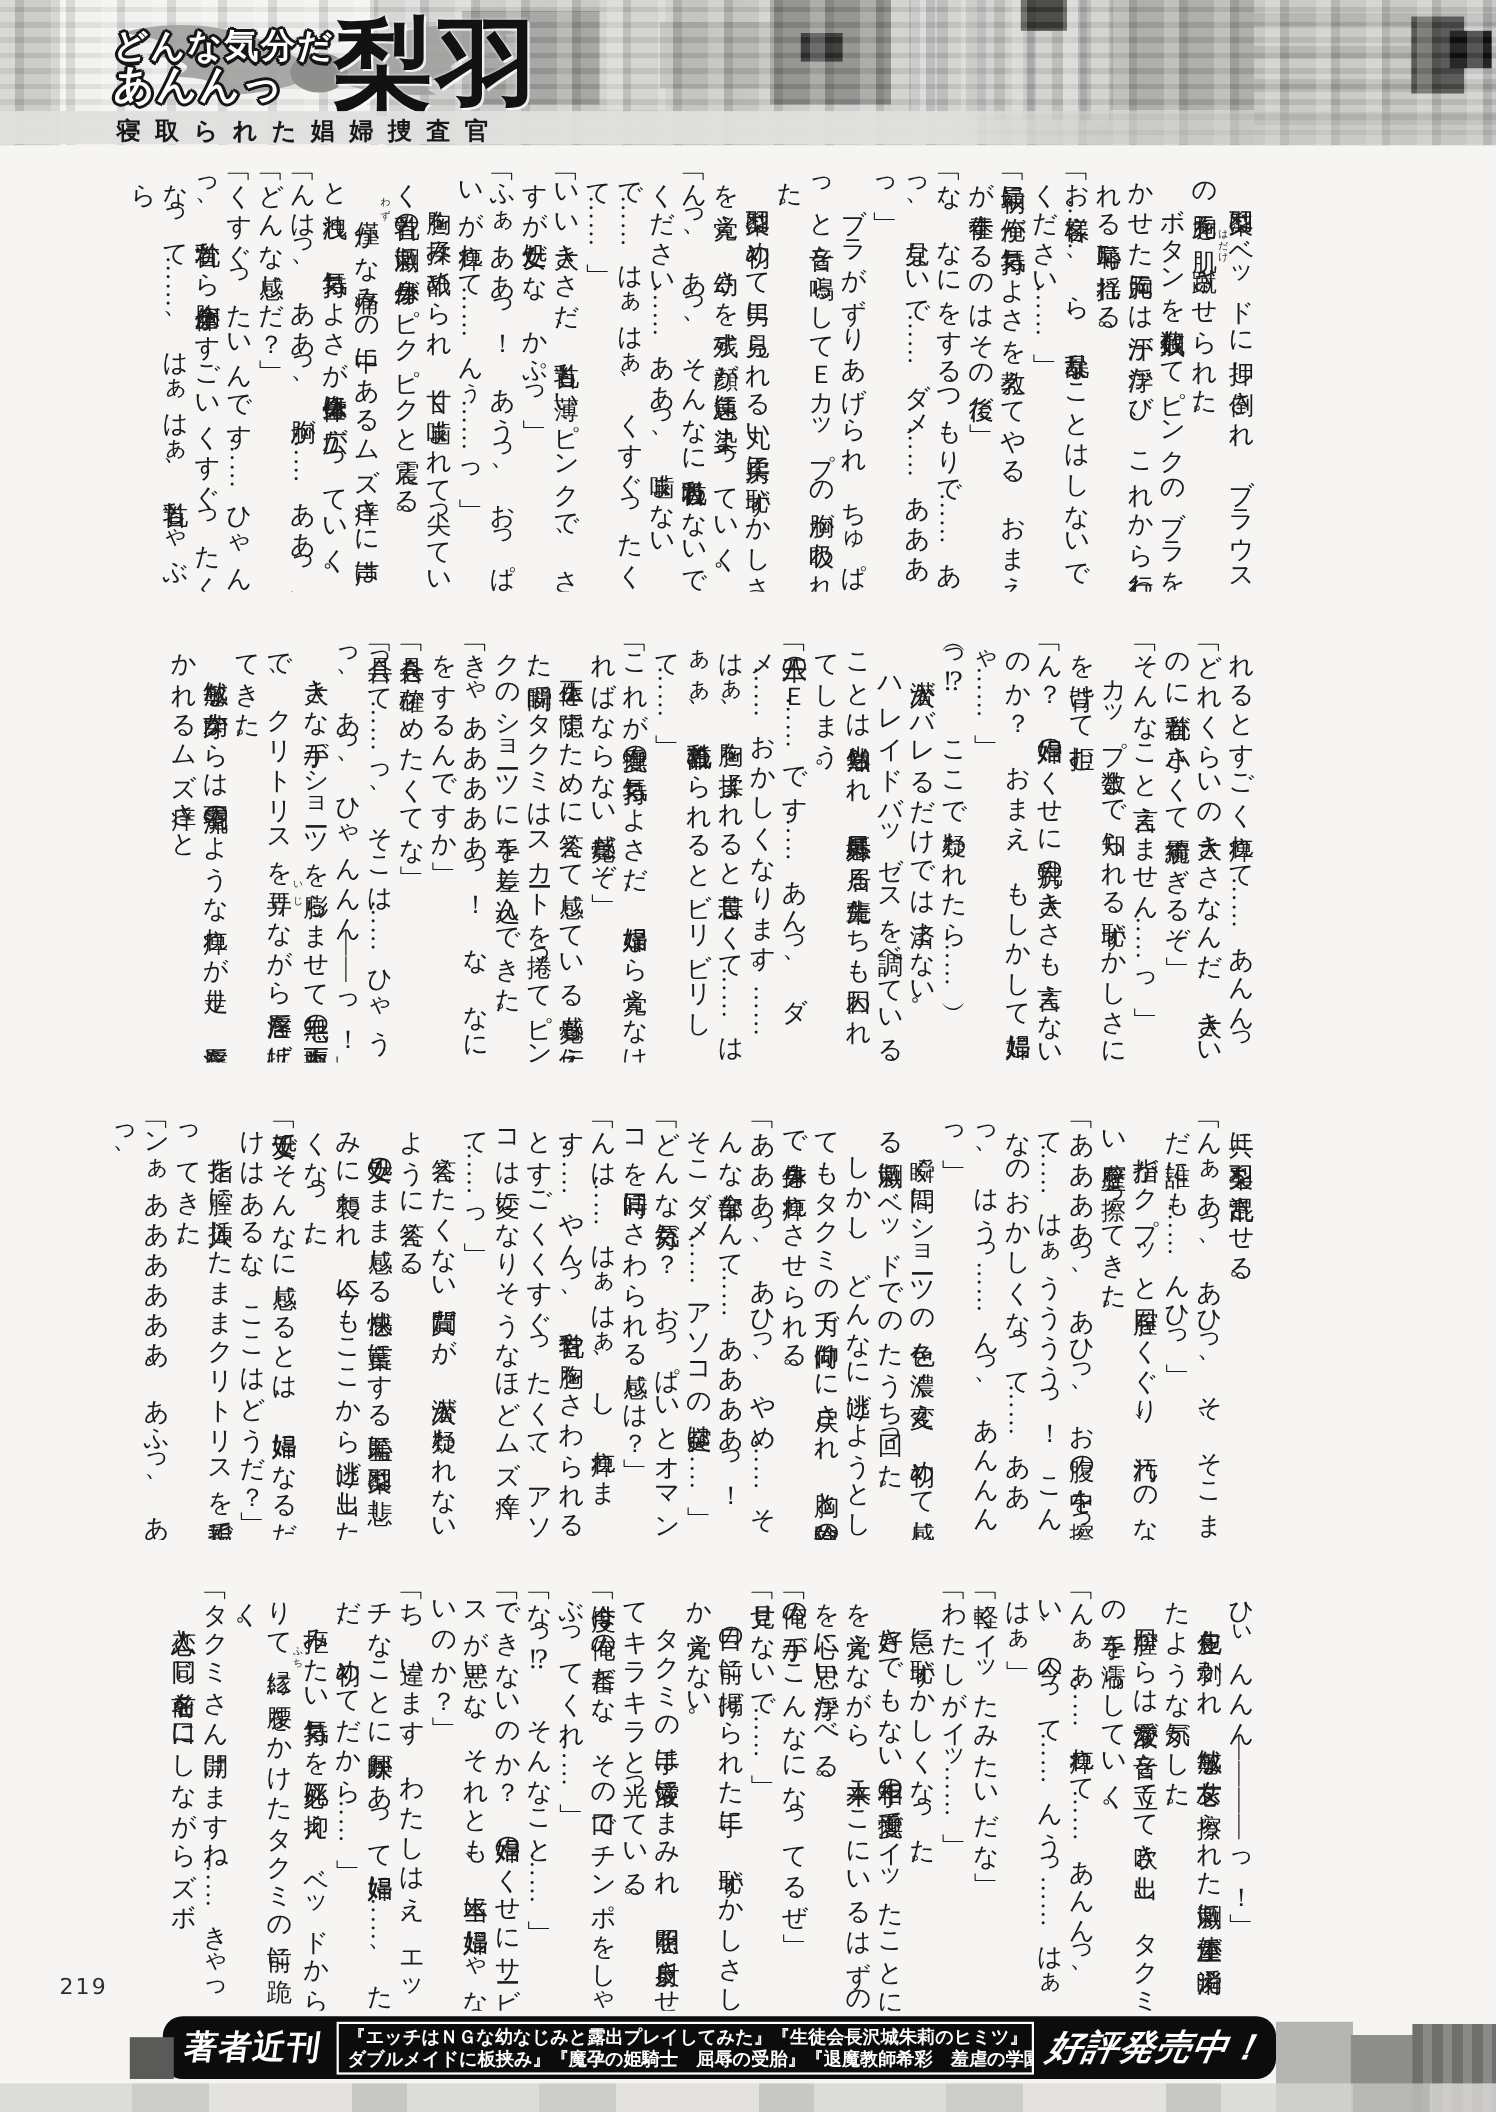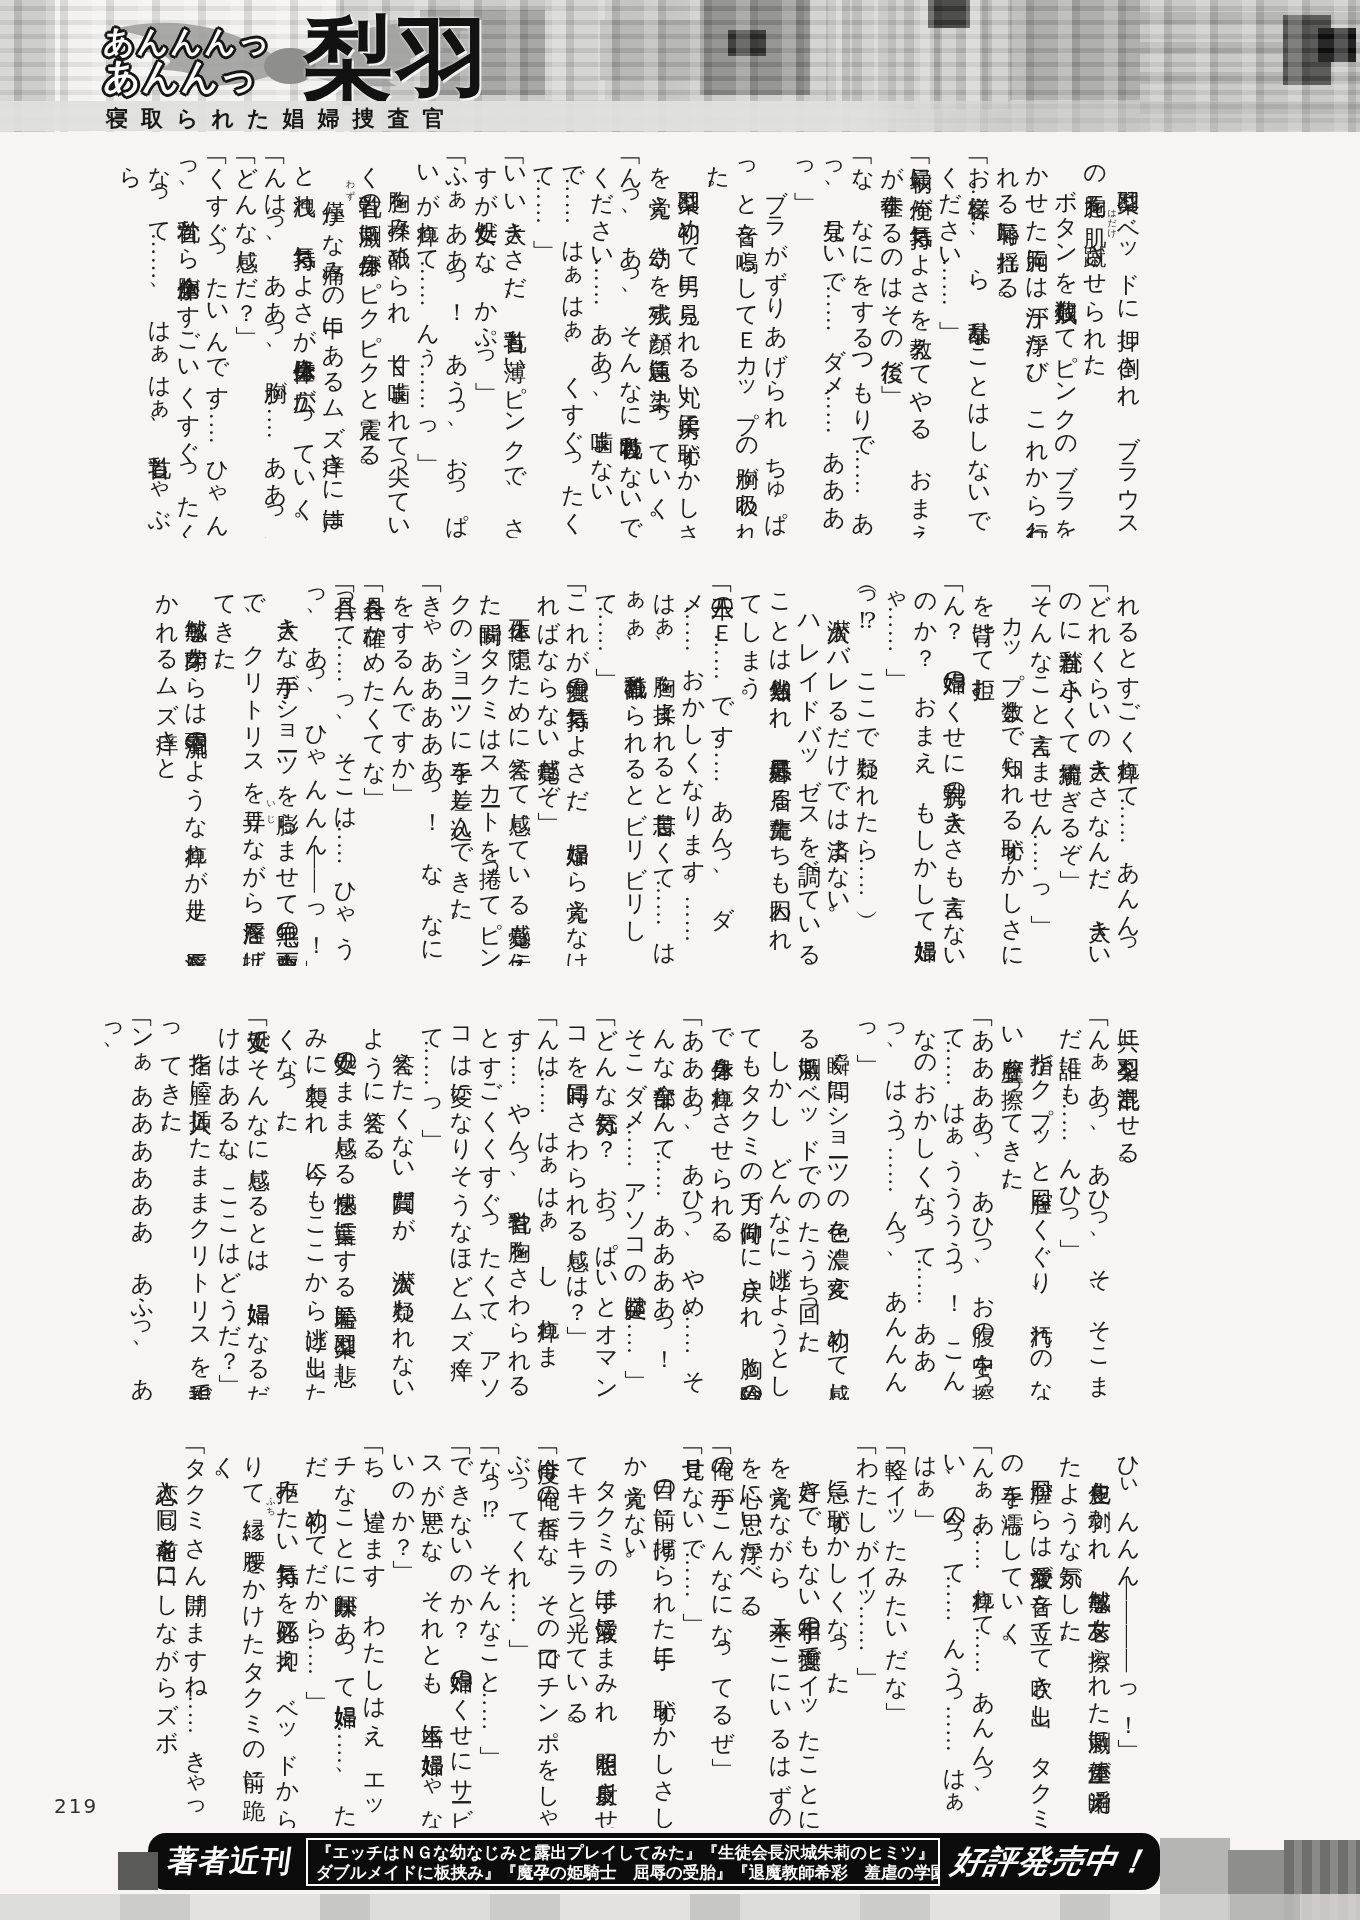--- a/index.html
+++ b/index.html
@@ -74,21 +74,21 @@
   <div class="blk" style="left:1318px;top:28px;width:38px;height:34px;background:#101010;"></div>
   <div class="collage-tex"></div>
 
   <div class="logo-wrap">
     <svg class="wing-icon" width="470" height="104" viewBox="0 0 470 104">
       <path d="M235 58 C190 18 120 2 55 20 C95 24 110 34 78 40 C115 44 128 52 100 60 C135 60 150 66 128 76 C170 78 205 72 235 58 Z" fill="#a0a09e" opacity="0.9"></path>
       <path d="M235 58 C280 18 350 2 415 20 C375 24 360 34 392 40 C355 44 342 52 370 60 C335 60 320 66 342 76 C300 78 265 72 235 58 Z" fill="#a0a09e" opacity="0.9"></path>
       <ellipse cx="235" cy="56" rx="26" ry="18" fill="#8e8e8c"></ellipse>
     </svg>
     <div class="logo-kana">
-      <div class="l1">あんんんっ</div>
+      <div class="l1">どんな気分だ</div>
       <div class="l2">あんんっ</div>
     </div>
     <div class="logo-title">梨羽</div>
   </div>
 
   <div class="subtitle-strip">
     <div class="subtitle">寝取られた娼婦捜査官</div>
   </div>
 </div>
 

